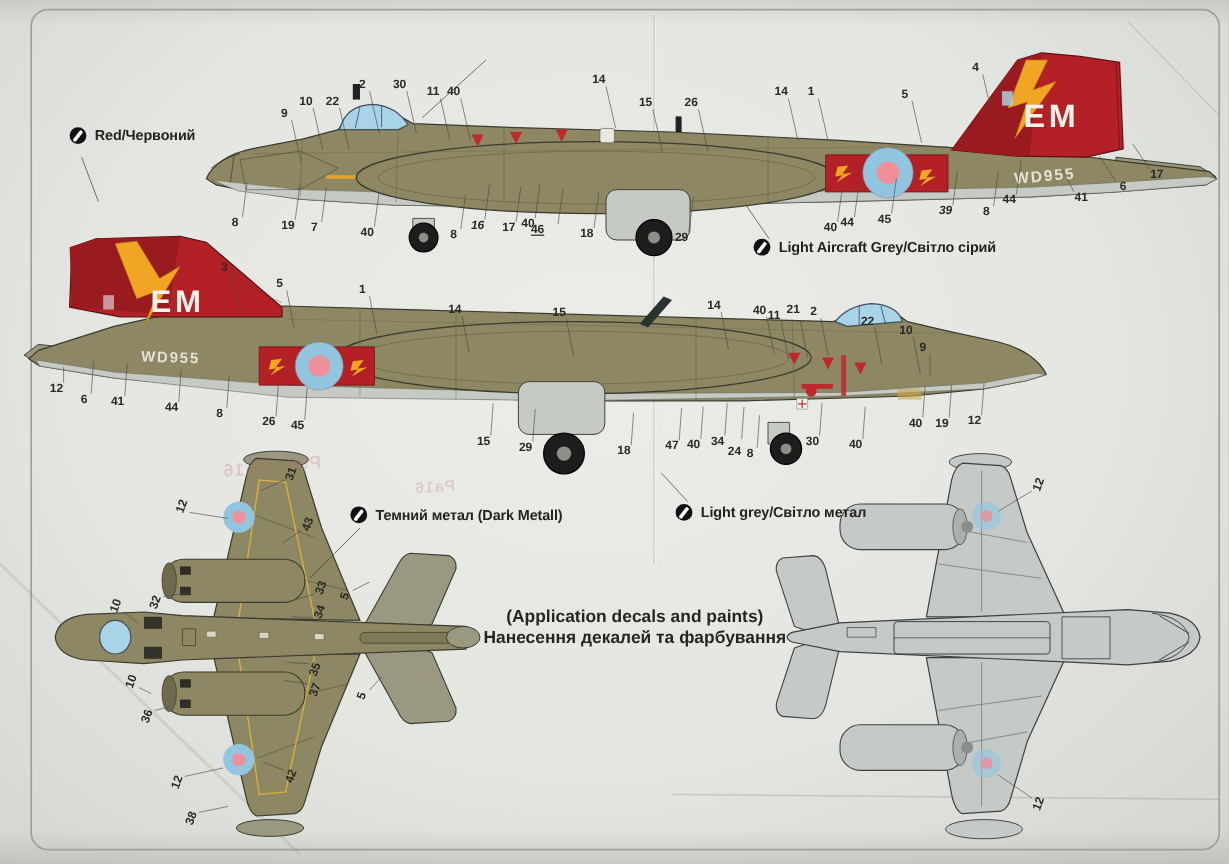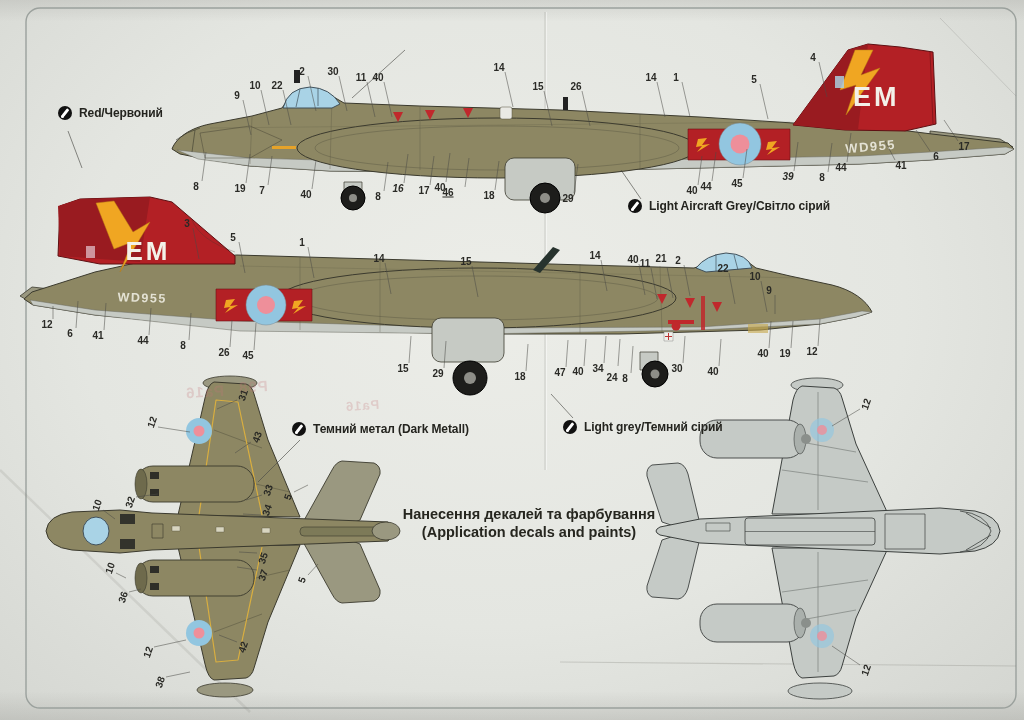--- a/index.html
+++ b/index.html
@@ -348,26 +348,26 @@
   <div class="paint-label lbl-lag">
     <span class="paint-icon"></span>
     <span>Light Aircraft Grey/Світло сірий</span>
   </div>
   <div class="paint-label lbl-darkmetal">
     <span class="paint-icon"></span>
     <span>Темний метал (Dark Metall)</span>
   </div>
   <div class="paint-label lbl-lightgrey">
     <span class="paint-icon"></span>
-    <span>Light grey/Темний сірий</span>
+    <span>Light grey/Світло метал</span>
   </div>
 
   <div class="caption">
+    <div>(Application decals and paints)</div>
     <div>Нанесення декалей та фарбування</div>
-    <div>(Application decals and paints)</div>
   </div>
 
   <span class="ghost ghost-1">Ра16</span>
   <span class="ghost ghost-2">Р98</span>
   <span class="ghost ghost-3">Ра16</span>
 
   <div id="callout-layer">
       <span class="callout" style="left: 237px; top: 95px;">9</span>
       <span class="callout" style="left: 255px; top: 85px;">10</span>
       <span class="callout" style="left: 277px; top: 85px;">22</span>

